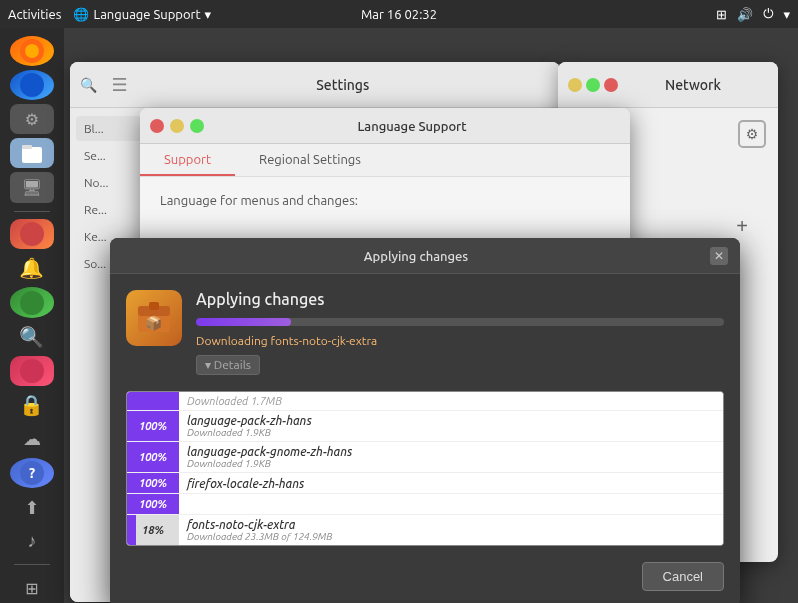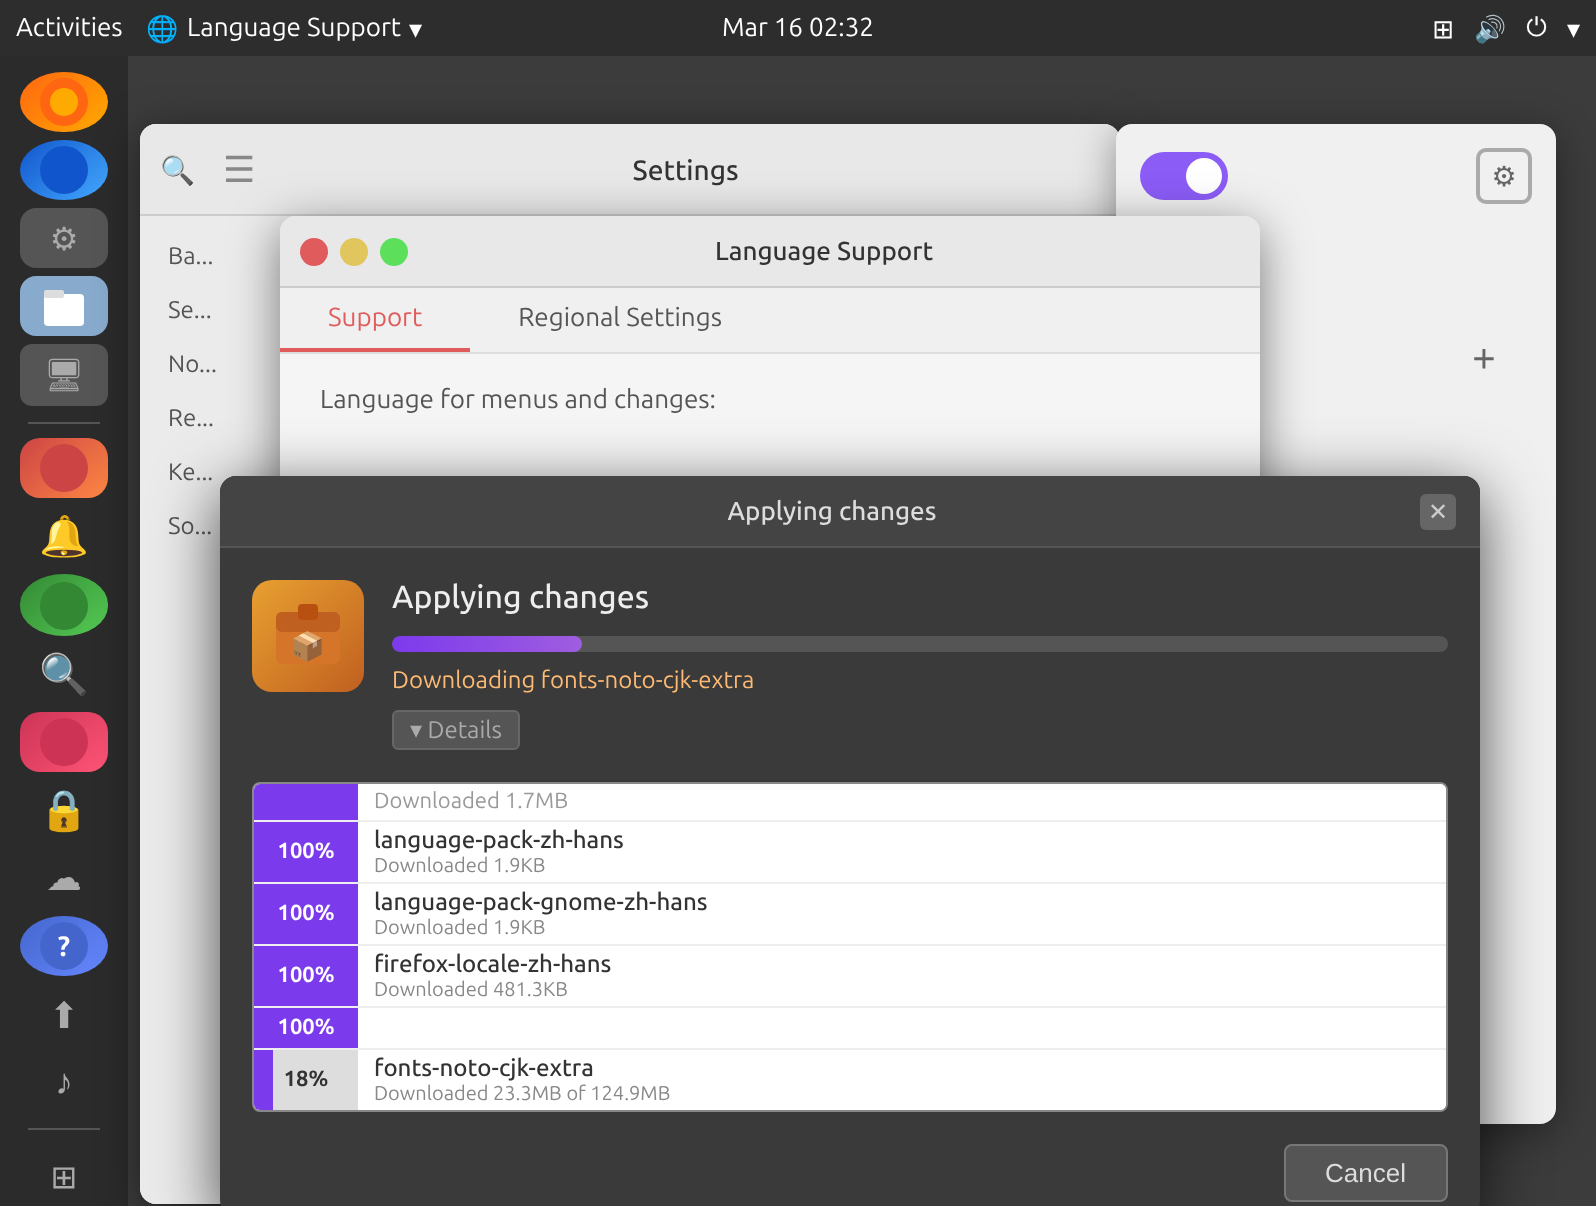--- a/index.html
+++ b/index.html
@@ -289,20 +289,21 @@
       background: #fff;
       border-radius: 4px;
       overflow: hidden;
       border: 1px solid #888;
     }
     .detail-row {
       display: flex;
       align-items: center;
       border-bottom: 1px solid #eee;
       background: #fff;
+      font-style: italic;
     }
     .detail-row:last-child { border-bottom: none; }
     .detail-pct-bar {
       width: 52px;
       padding: 4px 4px;
       background: #7c3aed;
       color: #fff;
       font-size: 11px;
       font-weight: bold;
       text-align: center;
@@ -433,38 +434,46 @@
   </div>
 
   <div class="settings-window">
     <div class="settings-titlebar">
       <span style="font-size:14px;color:#666;cursor:pointer;">🔍</span>
       <span style="font-size:18px;color:#888;cursor:pointer;margin-left:6px;">☰</span>
       <span class="settings-title">Settings</span>
     </div>
     <div class="settings-sidebar">
       <div style="padding:8px 6px;font-size:12px;color:#555;">
-        <div style="padding:6px 8px;border-radius:4px;margin-bottom:2px;cursor:pointer;">Ba...</div>
+        <div style="padding:6px 8px;border-radius:4px;background:#e0e0e0;margin-bottom:2px;cursor:pointer;">Bl...</div>
         <div style="padding:6px 8px;border-radius:4px;margin-bottom:2px;cursor:pointer;">Se...</div>
         <div style="padding:6px 8px;border-radius:4px;margin-bottom:2px;cursor:pointer;">No...</div>
         <div style="padding:6px 8px;border-radius:4px;margin-bottom:2px;cursor:pointer;">Re...</div>
         <div style="padding:6px 8px;border-radius:4px;margin-bottom:2px;cursor:pointer;">Ke...</div>
         <div style="padding:6px 8px;border-radius:4px;margin-bottom:2px;cursor:pointer;">So...</div>
       </div>
     </div>
     <div class="settings-main">
       <div style="padding:12px;font-size:13px;color:#555;">
         <div style="display:flex;align-items:center;padding:8px;background:#fff;border-radius:4px;margin-bottom:8px;border:1px solid #ddd;">
           <span style="font-size:13px;color:#444;flex:1;">De...</span>
         </div>
       </div>
     </div>
   </div>
 
   <div class="network-panel">
+    <div class="network-titlebar">
+      <div style="display:flex;gap:4px;">
+        <button class="win-btn win-min"></button>
+        <button class="win-btn win-max"></button>
+        <button class="win-btn win-close"></button>
+      </div>
+      <span class="network-title">Network</span>
+    </div>
     <div class="network-body">
       <div class="toggle-row">
         <div class="toggle"></div>
         <div class="gear-circle">⚙</div>
       </div>
       <div style="position:relative;height:350px;">
         <button class="network-add-btn">+</button>
       </div>
     </div>
   </div>
@@ -535,21 +544,20 @@
         <div class="detail-info">
           <div class="detail-pkg">language-pack-gnome-zh-hans</div>
           <div class="detail-size">Downloaded 1.9KB</div>
         </div>
       </div>
 
       <div class="detail-row">
         <div class="detail-pct-bar">100%</div>
         <div class="detail-info">
           <div class="detail-pkg">firefox-locale-zh-hans</div>
-          <div class="detail-size">Downloaded 481.3KB</div>
         </div>
       </div>
 
       <div class="detail-row">
         <div class="detail-pct-bar">100%</div>
       </div>
 
       <div class="detail-row">
         <div class="detail-pct-bar" style="background: linear-gradient(to right, #7c3aed 18%, #ddd 18%); color:#333;text-align:right;">18%</div>
         <div class="detail-info">

